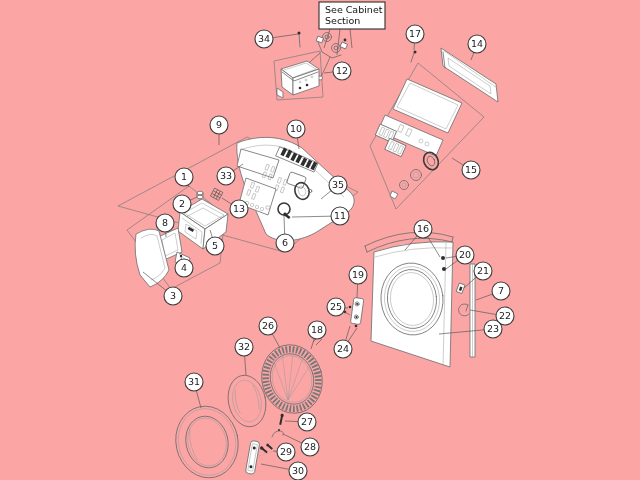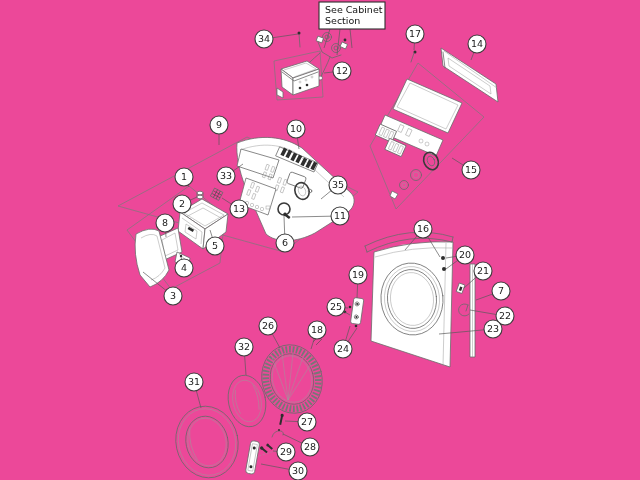--- a/index.html
+++ b/index.html
@@ -1,16 +1,16 @@
 <!DOCTYPE html>
 <html><head>
 <meta charset="utf-8">
 <style>
   html,body{margin:0;padding:0;background:#ffffff;}
-  .stage{position:relative;width:640px;height:480px;background:#ec4899;overflow:hidden;
+  .stage{position:relative;width:640px;height:480px;background:#fca5a5;overflow:hidden;
          font-family:"DejaVu Sans",sans-serif;}
   svg{position:absolute;left:0;top:0;}
   
   .ln{fill:none;stroke:#6b6b6b;stroke-width:.8;stroke-linejoin:round;stroke-linecap:round;}
   .fw{fill:#ffffff;stroke:#6b6b6b;stroke-width:.8;stroke-linejoin:round;}
   .thin{fill:none;stroke:#9a9a9a;stroke-width:.5;}
   .dk{fill:#2e2e2e;stroke:none;}
   .dkln{fill:none;stroke:#3a3a3a;stroke-width:1.6;}
   .regbox{fill:none;stroke:#7a7a7a;stroke-width:.7;stroke-linejoin:round;}
   .leader{stroke:#5a5a5a;stroke-width:.7;fill:none;}

